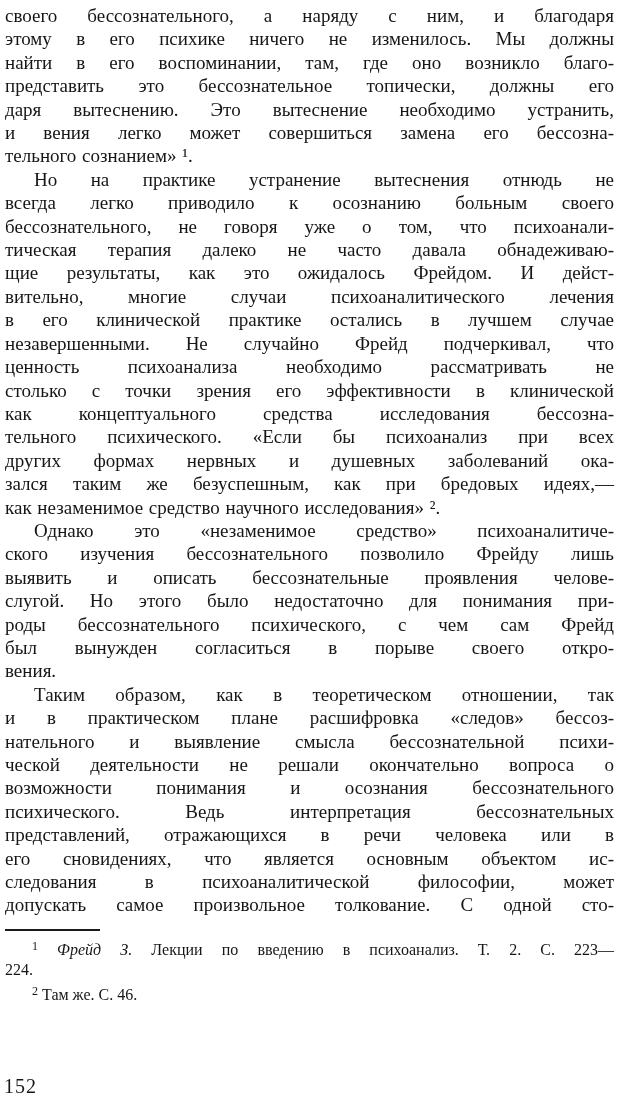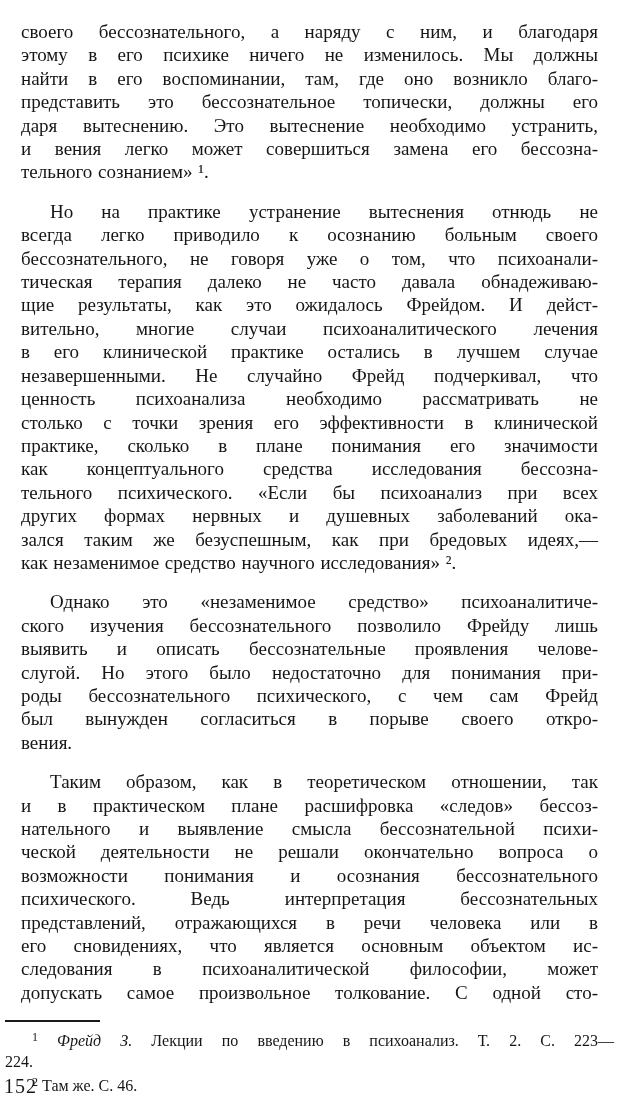--- a/index.html
+++ b/index.html
@@ -15,21 +15,21 @@
     color: #161616;
   }
   .page {
     position: relative;
     box-sizing: border-box;
     width: 620px;
     height: 1103px;
     padding: 4px 6px 0 5px;
     background: #ffffff;
   }
-  .body-text .paragraph { margin: 16px; }
+  .body-text .paragraph { margin: 0; }
   .line {
     font-size: 19px;
     line-height: 23.4px;
     text-align: justify;
     text-align-last: justify;
     white-space: normal;
     word-spacing: 1px;
   }
   .line.indent { text-indent: 29px; }
   .line.final { text-align-last: left; }
@@ -82,21 +82,20 @@
         <div class="line indent">Но на практике устранение вытеснения отнюдь не</div>
         <div class="line">всегда легко приводило к осознанию больным своего</div>
         <div class="line">бессознательного, не говоря уже о том, что психоанали-</div>
         <div class="line">тическая терапия далеко не часто давала обнадеживаю-</div>
         <div class="line">щие результаты, как это ожидалось Фрейдом. И дейст-</div>
         <div class="line">вительно, многие случаи психоаналитического лечения</div>
         <div class="line">в его клинической практике остались в лучшем случае</div>
         <div class="line">незавершенными. Не случайно Фрейд подчеркивал, что</div>
         <div class="line">ценность психоанализа необходимо рассматривать не</div>
         <div class="line">столько с точки зрения его эффективности в клинической</div>
-        <div class="line">практике, сколько в плане понимания его значимости</div>
         <div class="line">как концептуального средства исследования бессозна-</div>
         <div class="line">тельного психического. «Если бы психоанализ при всех</div>
         <div class="line">других формах нервных и душевных заболеваний ока-</div>
         <div class="line">зался таким же безуспешным, как при бредовых идеях,—</div>
         <div class="line final">как незаменимое средство научного исследования» ².</div>
       </div>
       <div class="paragraph">
         <div class="line indent">Однако это «незаменимое средство» психоаналитиче-</div>
         <div class="line">ского изучения бессознательного позволило Фрейду лишь</div>
         <div class="line">выявить и описать бессознательные проявления челове-</div>

